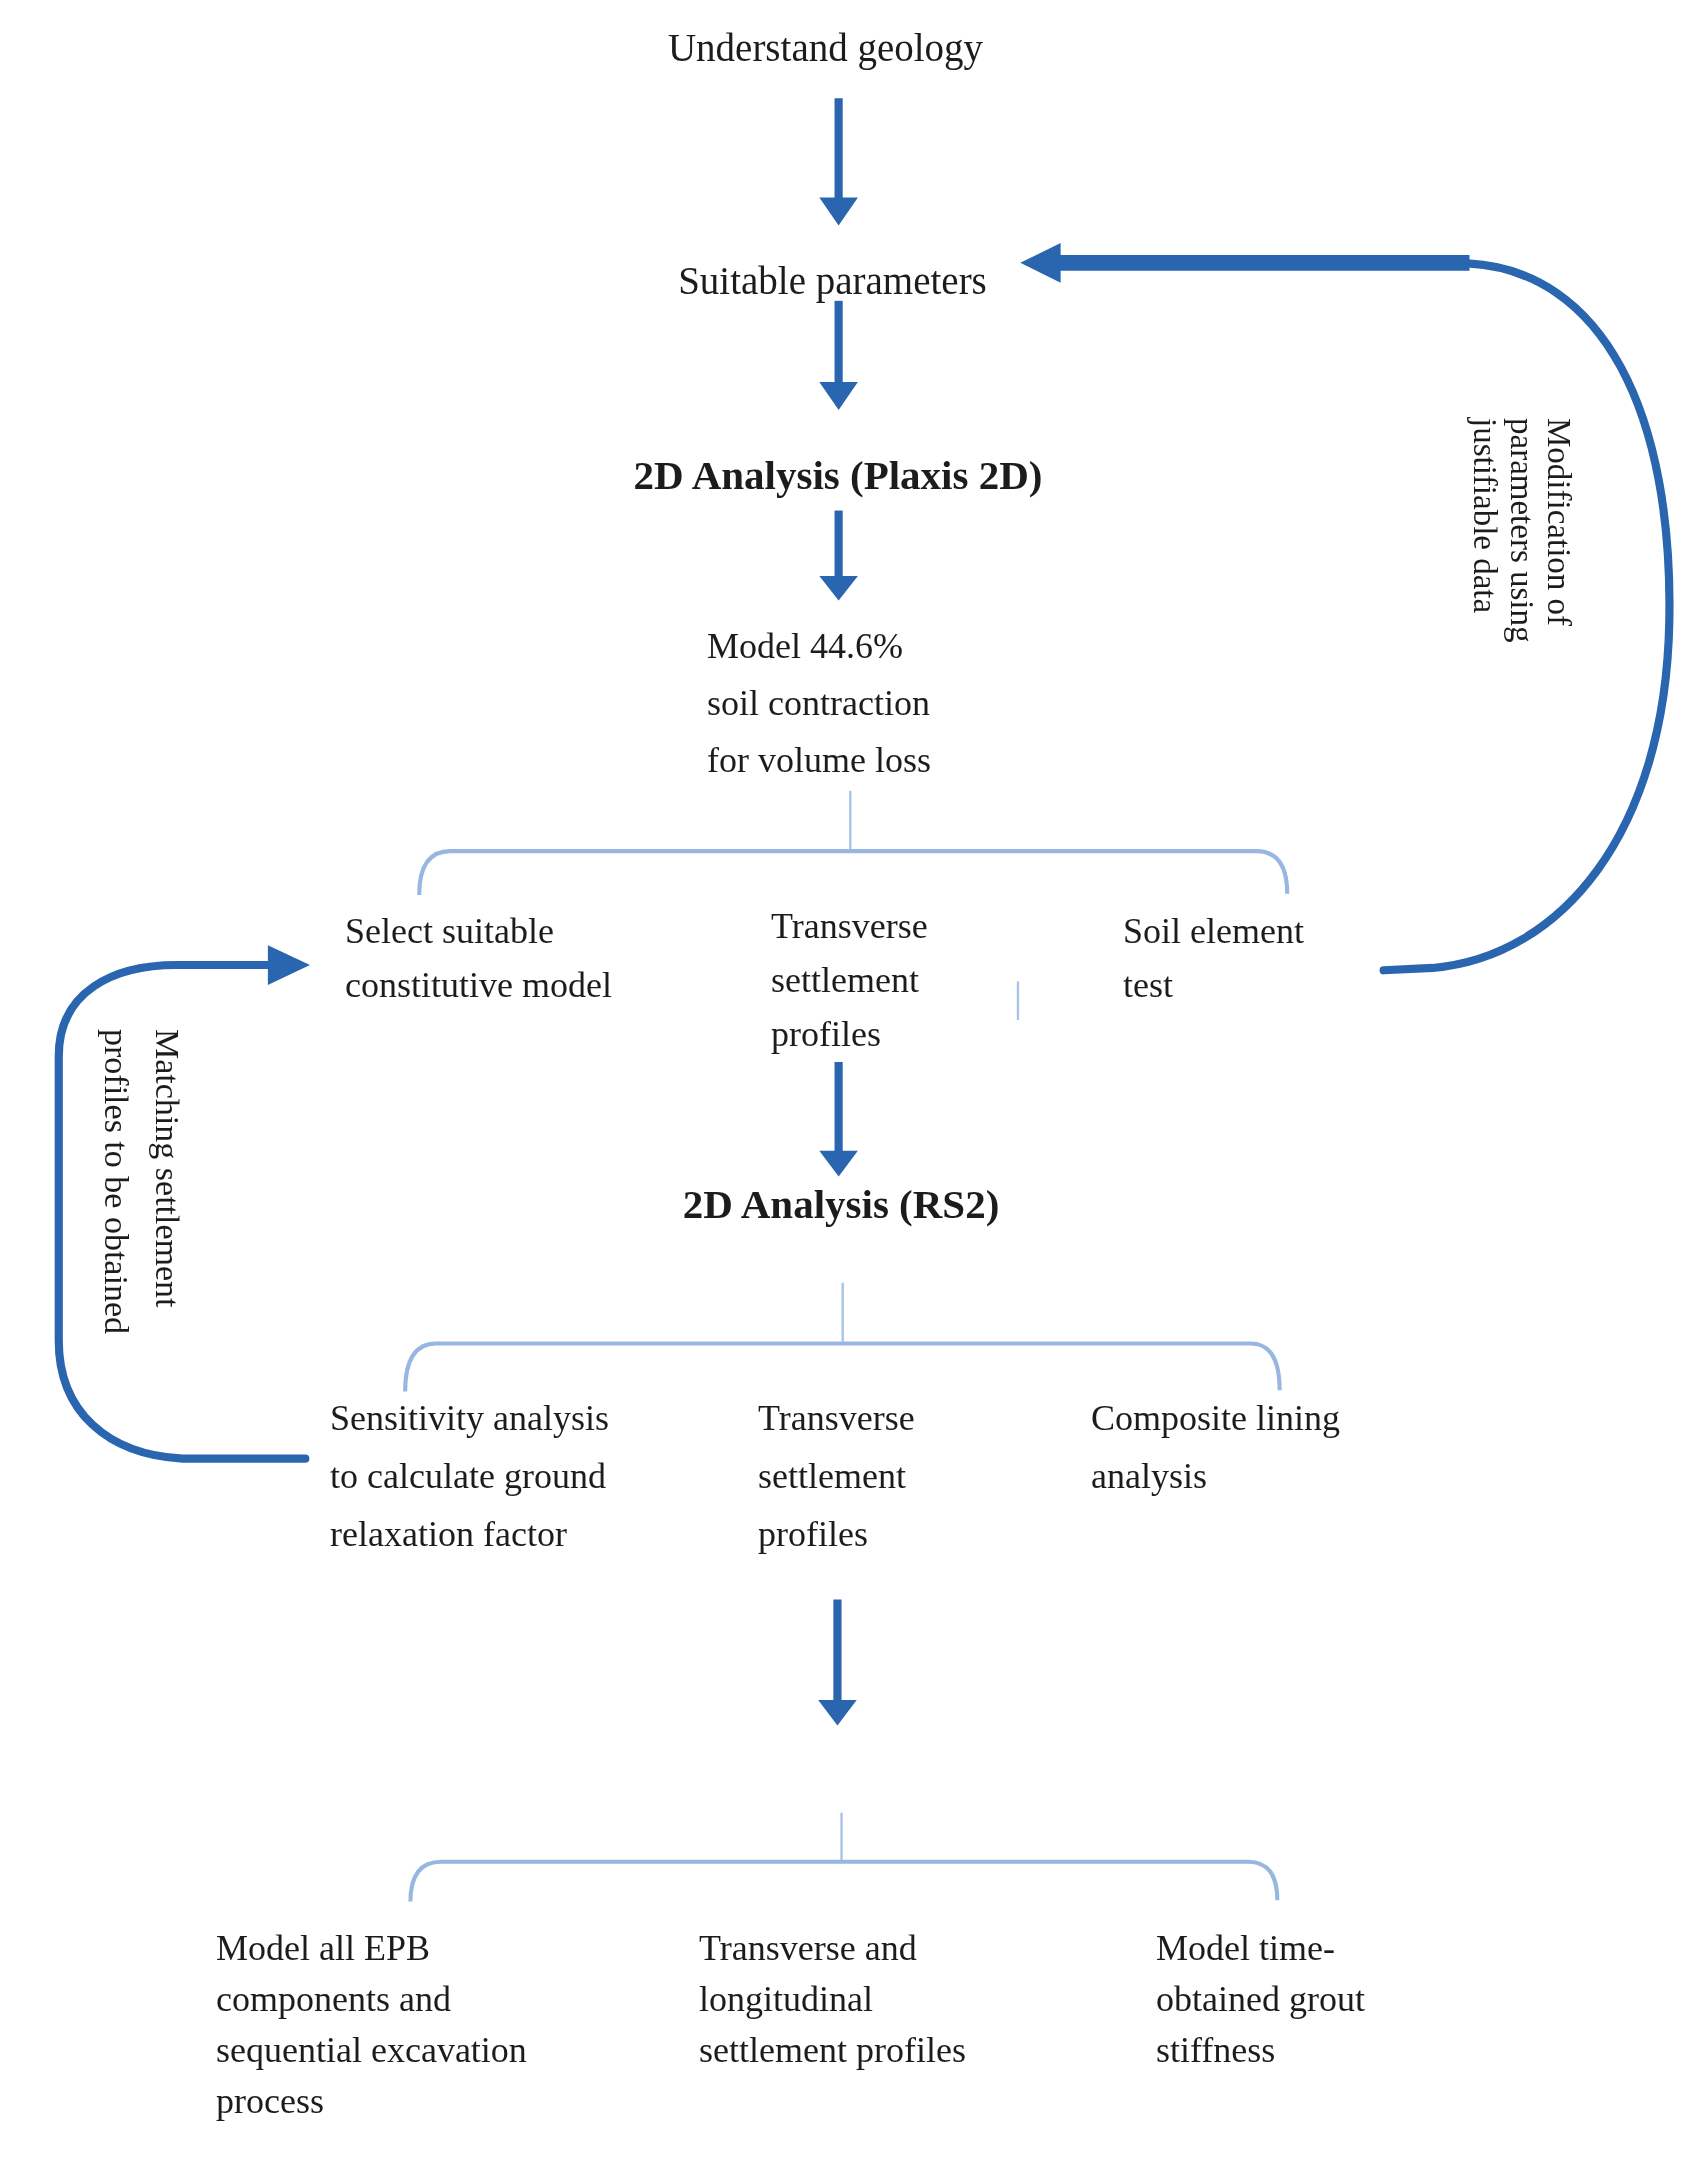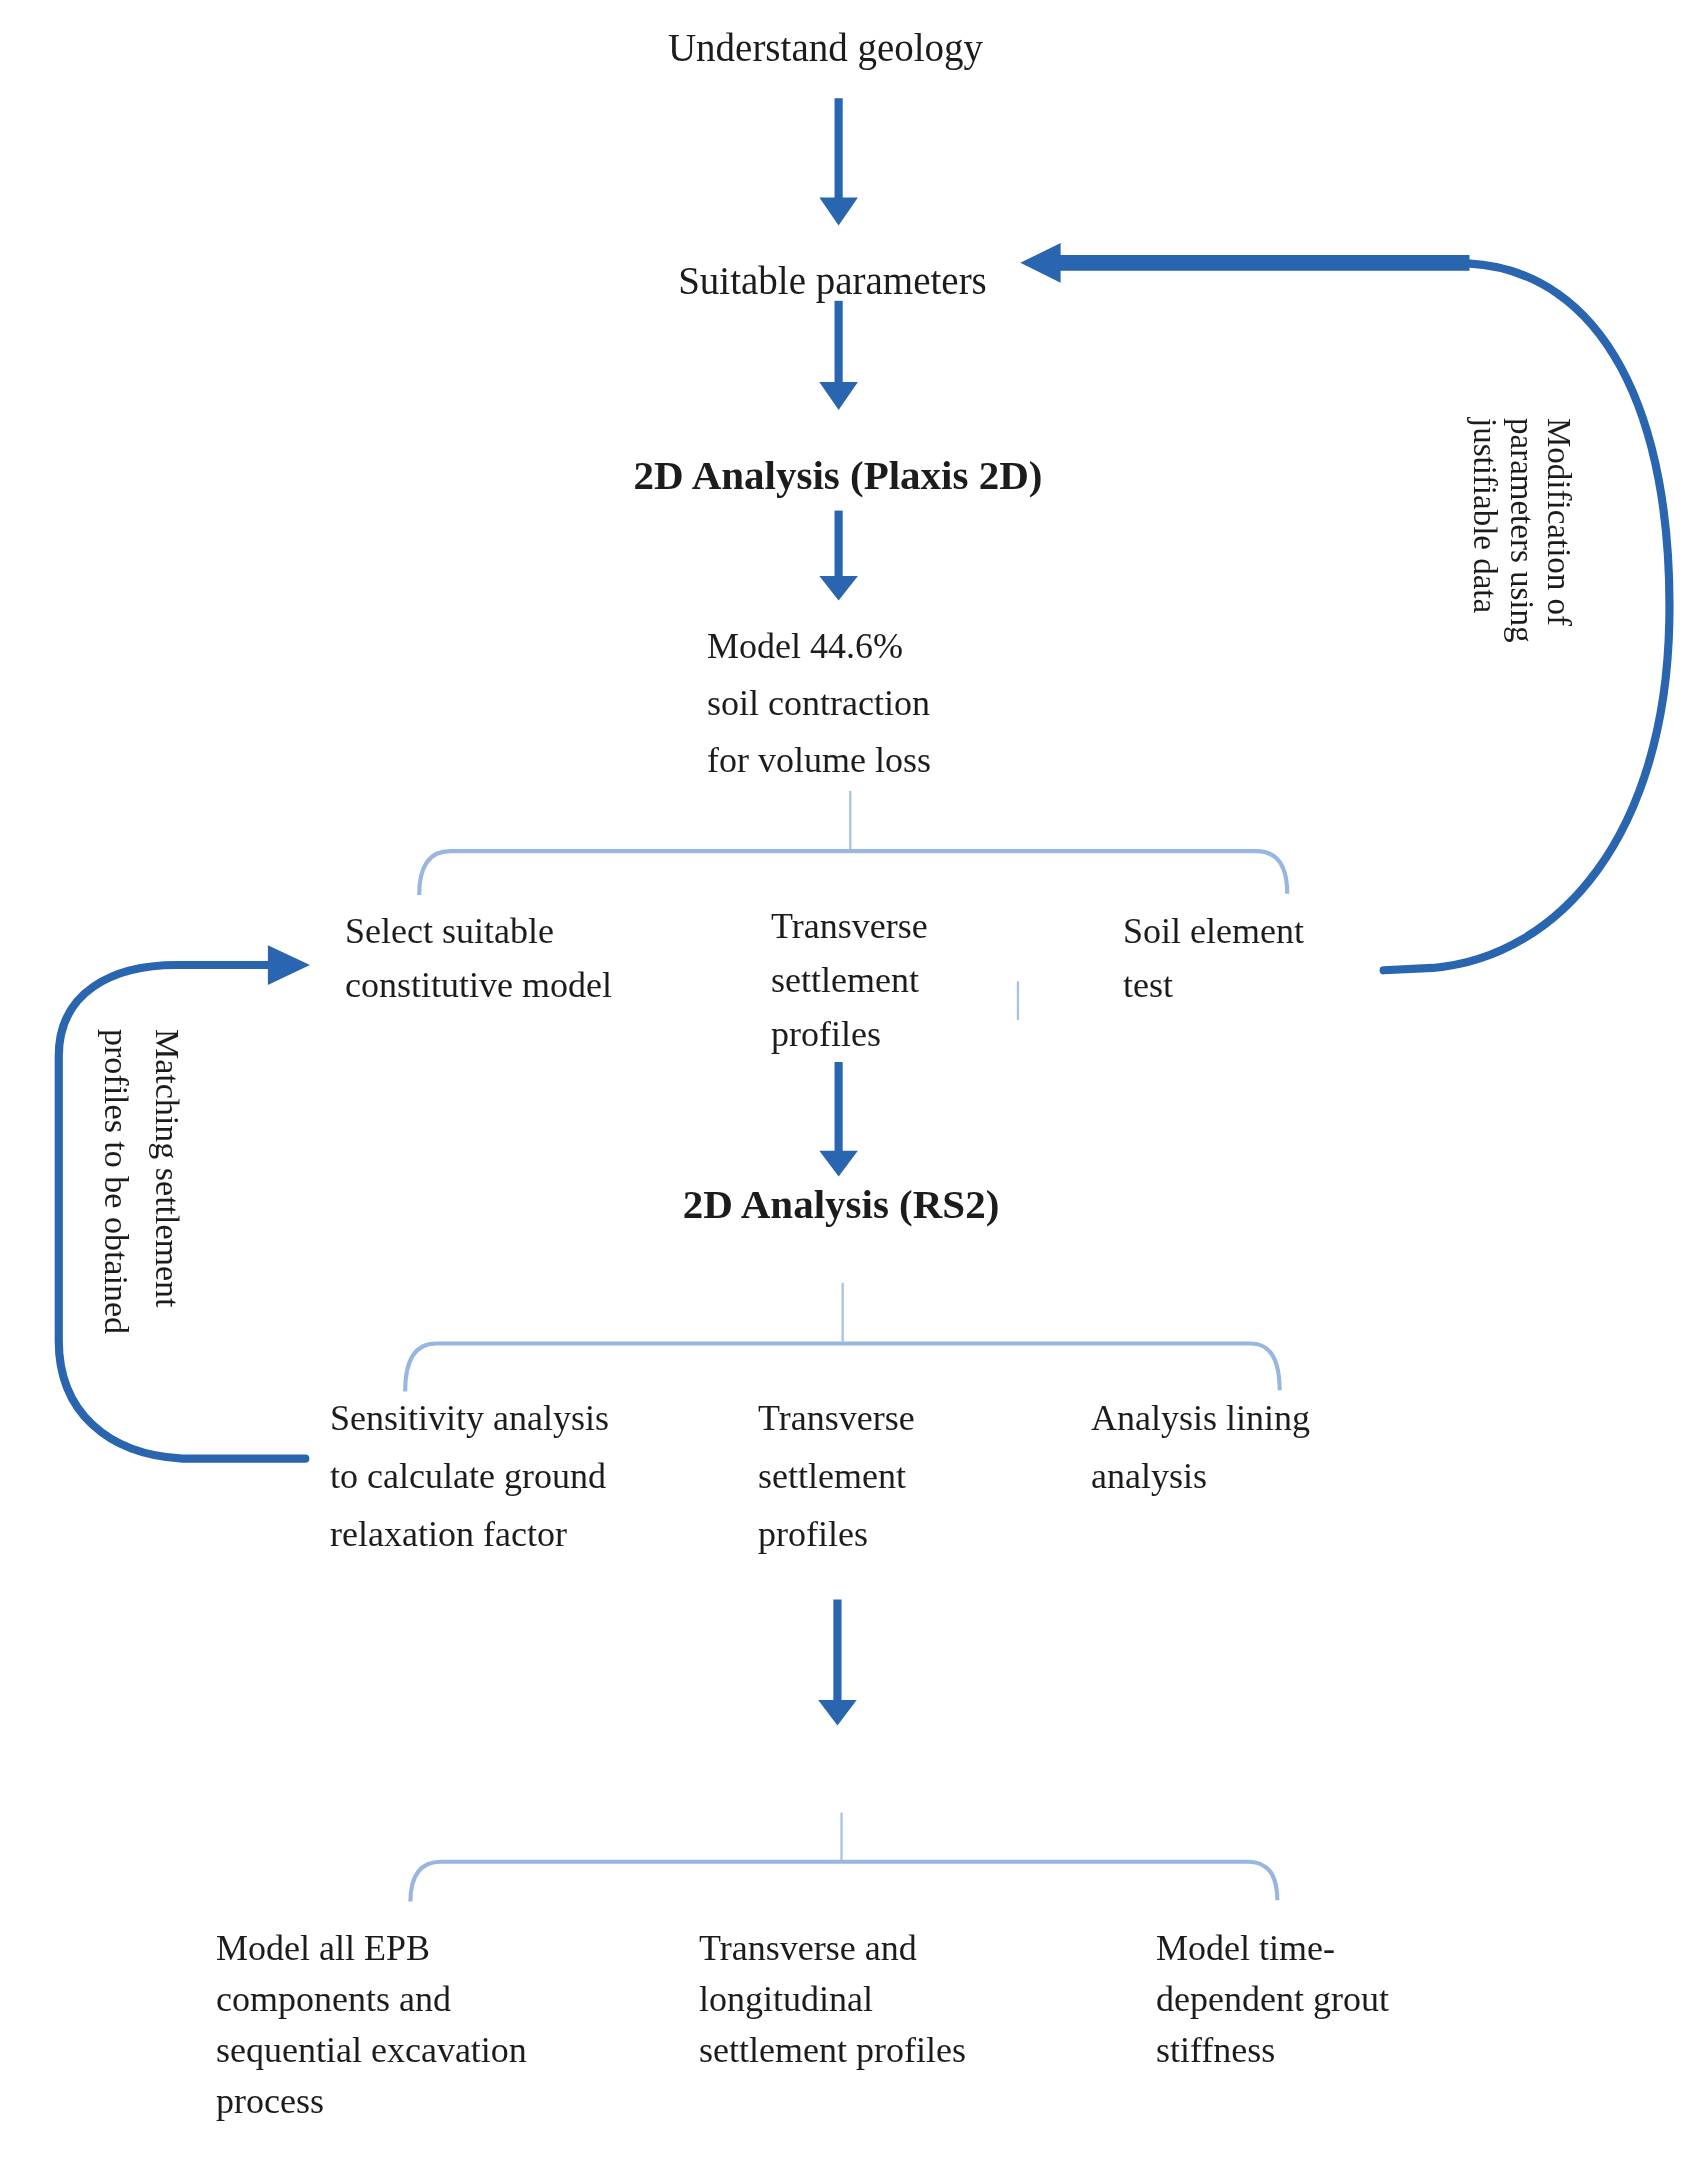--- a/index.html
+++ b/index.html
@@ -114,33 +114,33 @@
 test</div>
 
   <div class="heading" style="left:549px;top:1181px;width:584px;">2D Analysis (RS2)</div>
 
   <div class="node" style="left:330px;top:1389px;line-height:58px;">Sensitivity analysis
 to calculate ground
 relaxation factor</div>
   <div class="node" style="left:758px;top:1389px;line-height:58px;">Transverse
 settlement
 profiles</div>
-  <div class="node" style="left:1091px;top:1389px;line-height:58px;">Analysis lining
+  <div class="node" style="left:1091px;top:1389px;line-height:58px;">Composite lining
 analysis</div>
 
 
   <div class="node" style="left:699px;top:1923px;line-height:51px;">Transverse and
 longitudinal
 settlement profiles</div>
   <div class="node" style="left:216px;top:1923px;line-height:51px;">Model all EPB
 components and
 sequential excavation
 process</div>
   <div class="node" style="left:1156px;top:1923px;line-height:51px;">Model time-
-dependent grout
+obtained grout
 stiffness</div>
 
   <div class="vlabel tight" style="left:1577px;top:418px;width:374px;">Modification of
 parameters using
 justifiable data</div>
 
   <div class="vlabel" style="left:193px;top:1029px;width:397px;">Matching settlement
 profiles to be obtained</div>
 
 </div>

